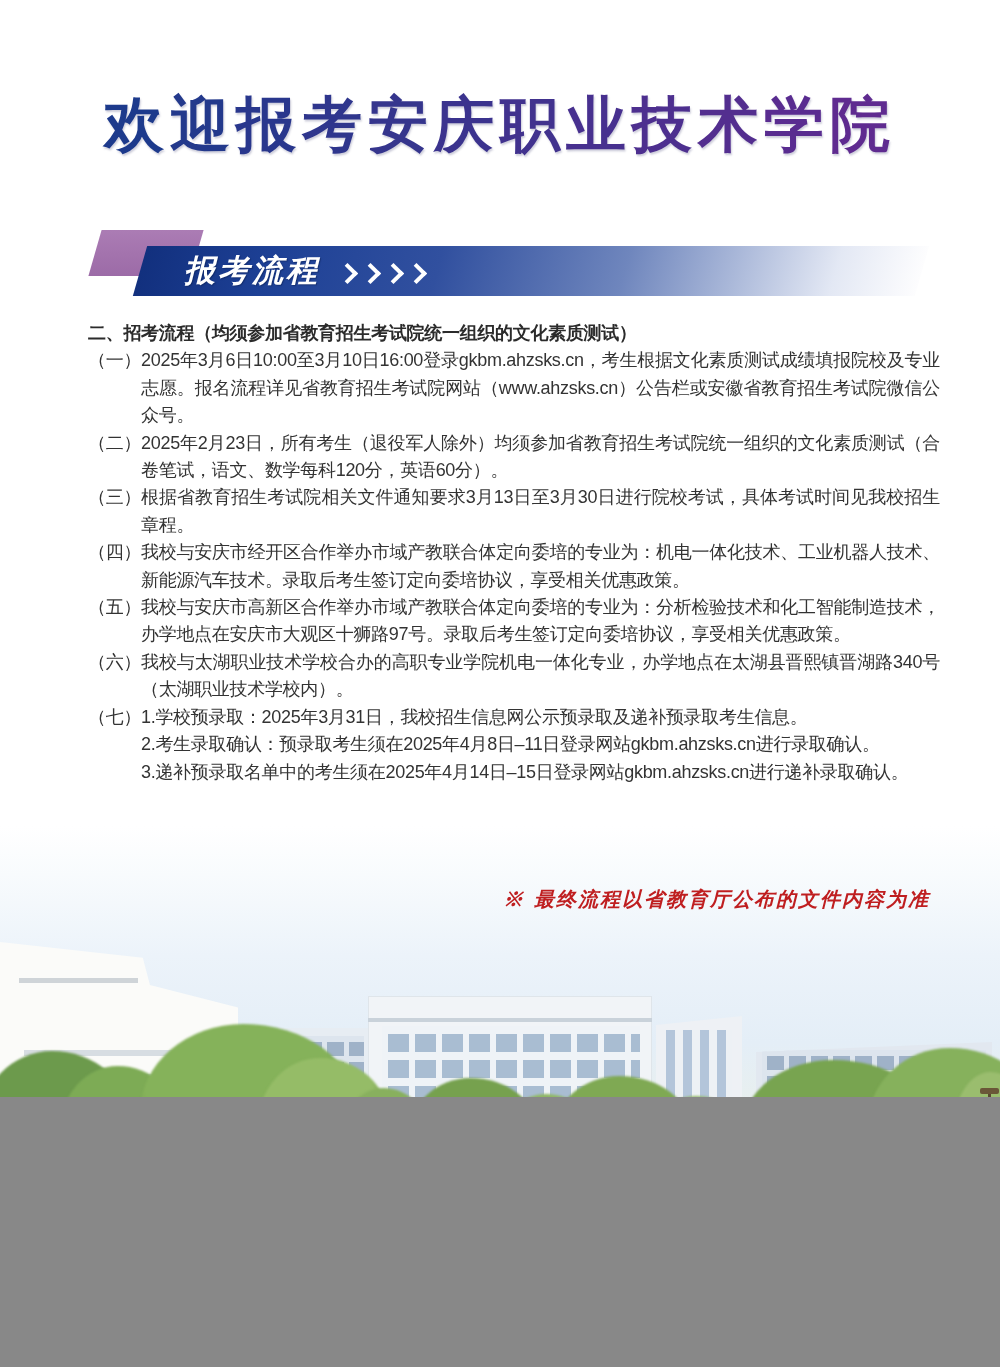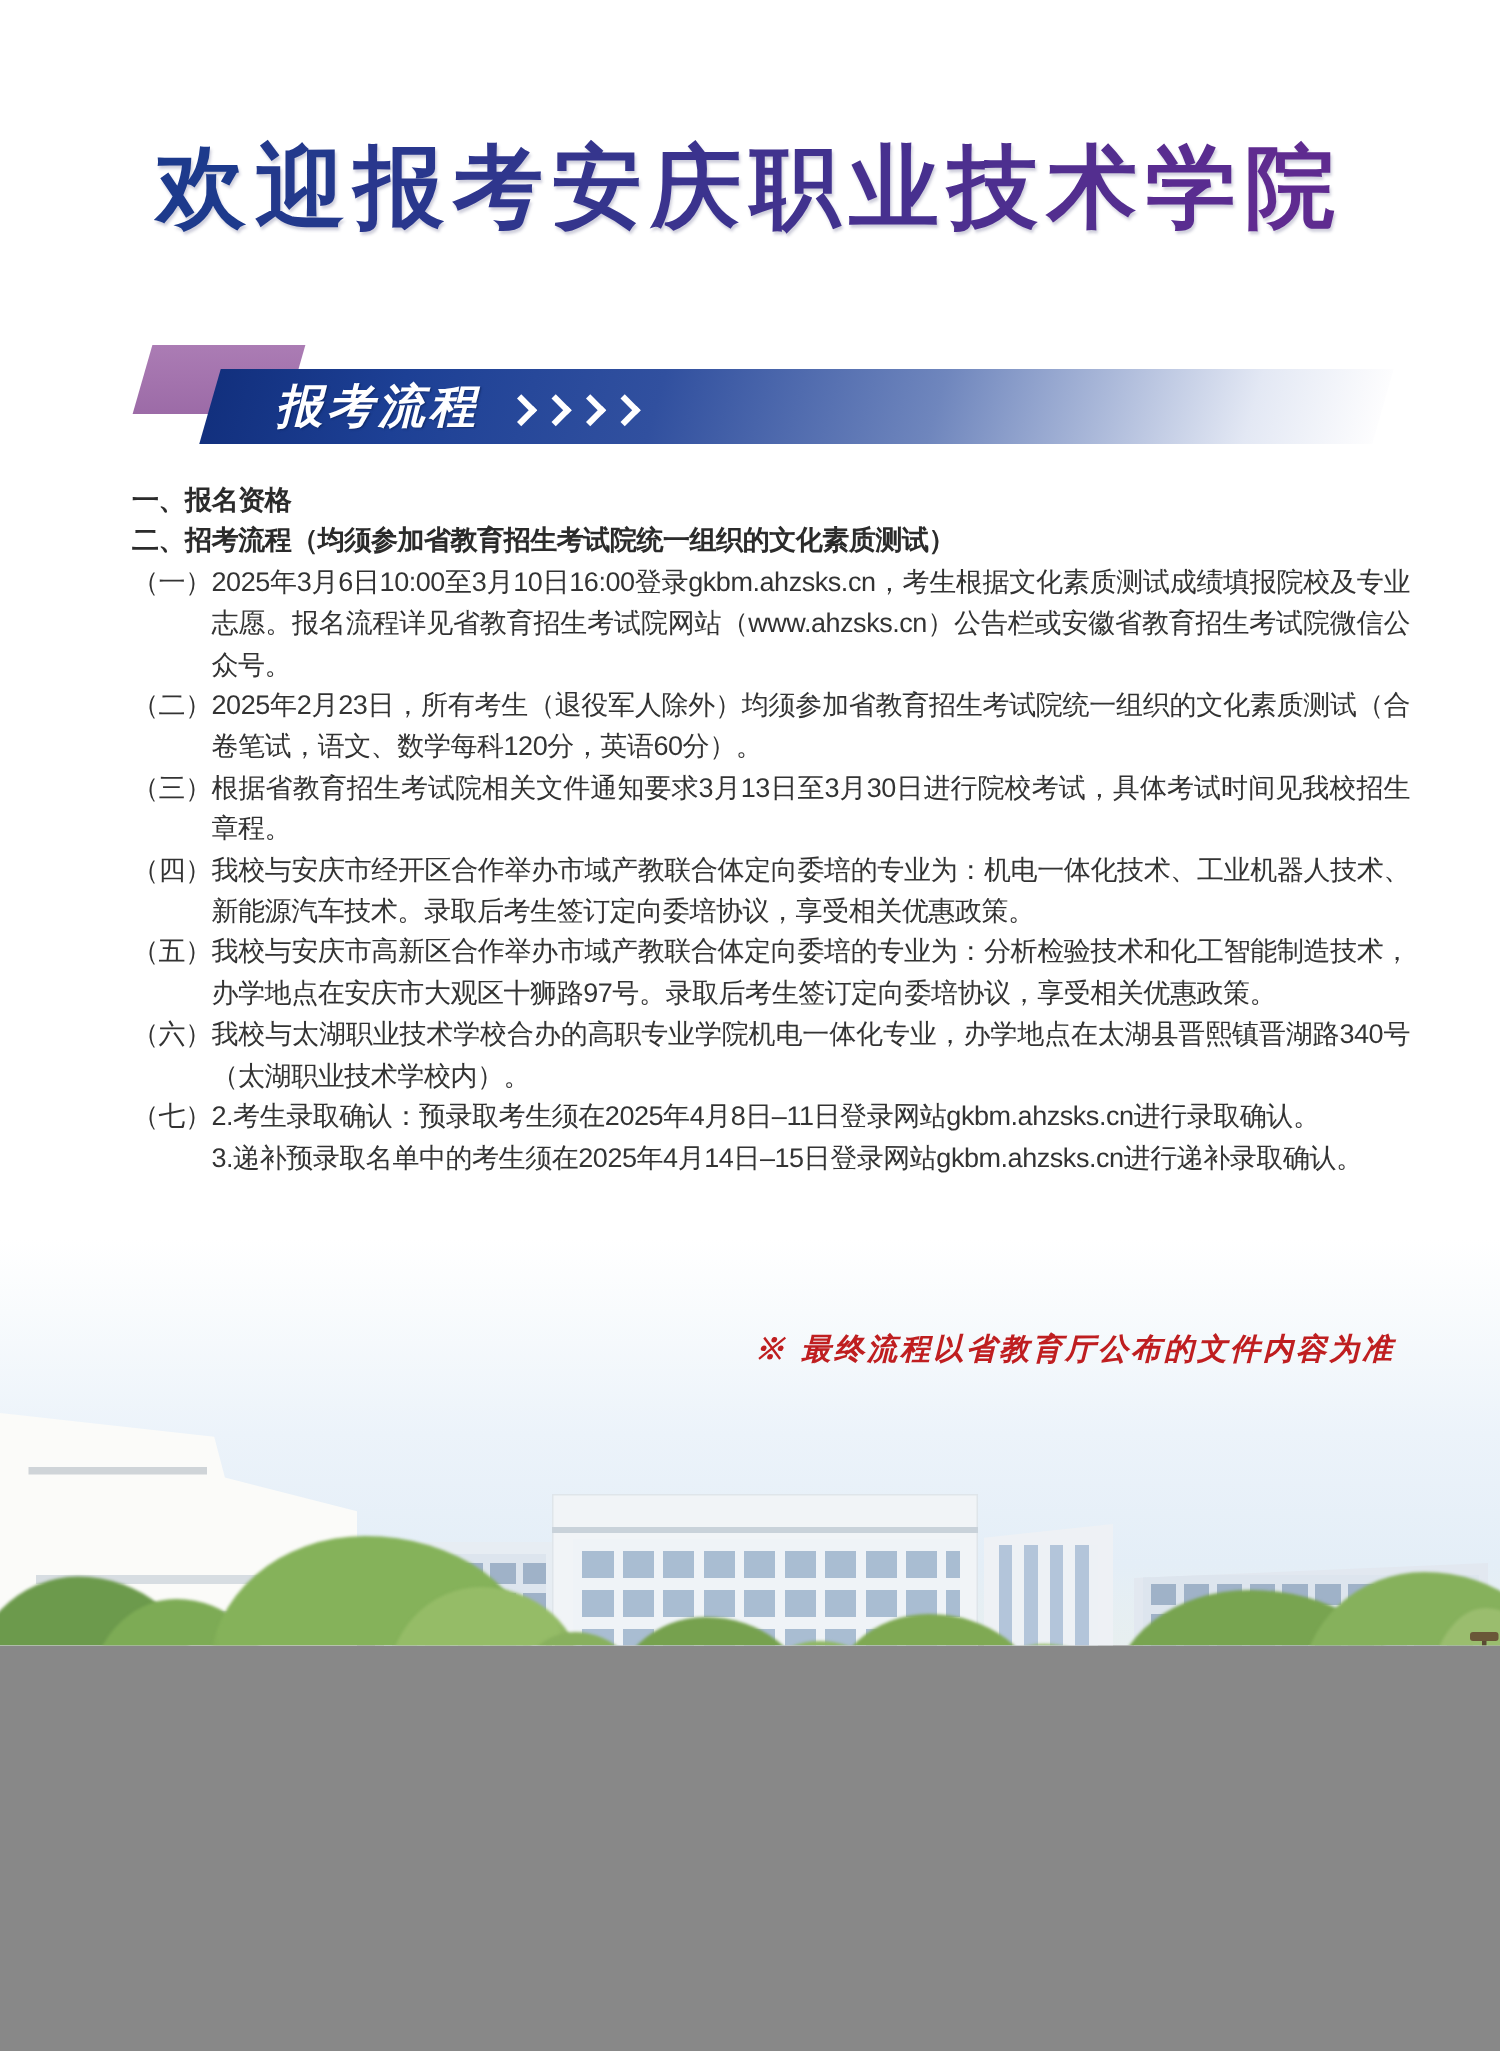--- a/index.html
+++ b/index.html
@@ -217,21 +217,20 @@
             <i></i>
             <i></i>
             <i></i>
             <i></i>
           </span>
       </div>
     </div>
   </div>
 
   <div class="content">
-    <p class="h">一、报名资格</p>
     <p class="h">二、招考流程（均须参加省教育招生考试院统一组织的文化素质测试）</p>
 
     <div class="item">
       <span class="lbl">（一）</span>
       <span>2025年3月6日10:00至3月10日16:00登录gkbm.ahzsks.cn，考生根据文化素质测试成绩填报院校及专业志愿。报名流程详见省教育招生考试院网站（www.ahzsks.cn）公告栏或安徽省教育招生考试院微信公众号。</span>
     </div>
     <div class="item">
       <span class="lbl">（二）</span>
       <span>2025年2月23日，所有考生（退役军人除外）均须参加省教育招生考试院统一组织的文化素质测试（合卷笔试，语文、数学每科120分，英语60分）。</span>
     </div>
@@ -246,20 +245,21 @@
     <div class="item">
       <span class="lbl">（五）</span>
       <span>我校与安庆市高新区合作举办市域产教联合体定向委培的专业为：分析检验技术和化工智能制造技术，办学地点在安庆市大观区十狮路97号。录取后考生签订定向委培协议，享受相关优惠政策。</span>
     </div>
     <div class="item">
       <span class="lbl">（六）</span>
       <span>我校与太湖职业技术学校合办的高职专业学院机电一体化专业，办学地点在太湖县晋熙镇晋湖路340号（太湖职业技术学校内）。</span>
     </div>
     <div class="item">
       <span class="lbl">（七）</span>
+      <div>1.学校预录取：2025年3月31日，我校招生信息网公示预录取及递补预录取考生信息。</div>
       <div>2.考生录取确认：预录取考生须在2025年4月8日–11日登录网站gkbm.ahzsks.cn进行录取确认。</div>
       <div>3.递补预录取名单中的考生须在2025年4月14日–15日登录网站gkbm.ahzsks.cn进行递补录取确认。</div>
     </div>
   </div>
 
   <p class="note">※ 最终流程以省教育厅公布的文件内容为准</p>
 
 </div>
 
 </body></html>

